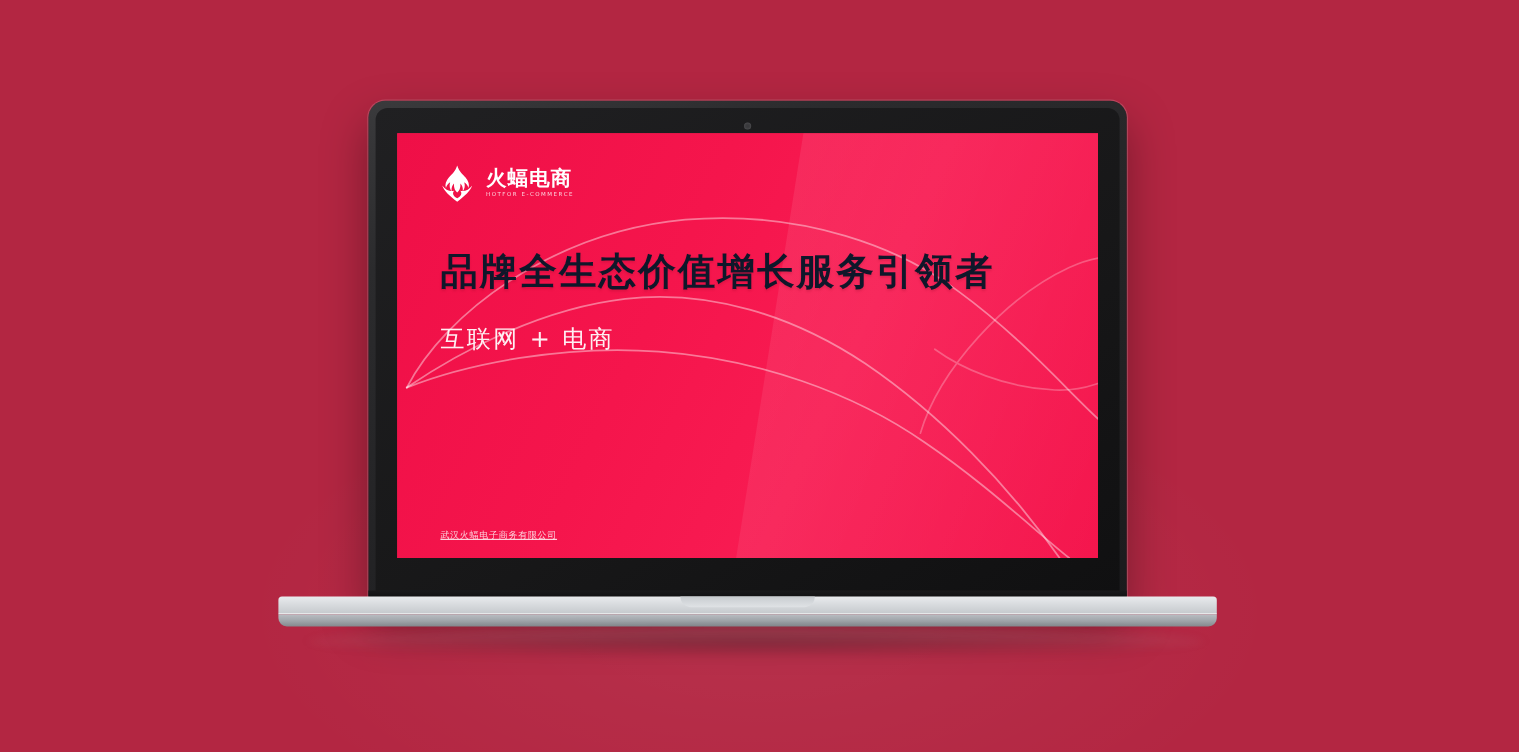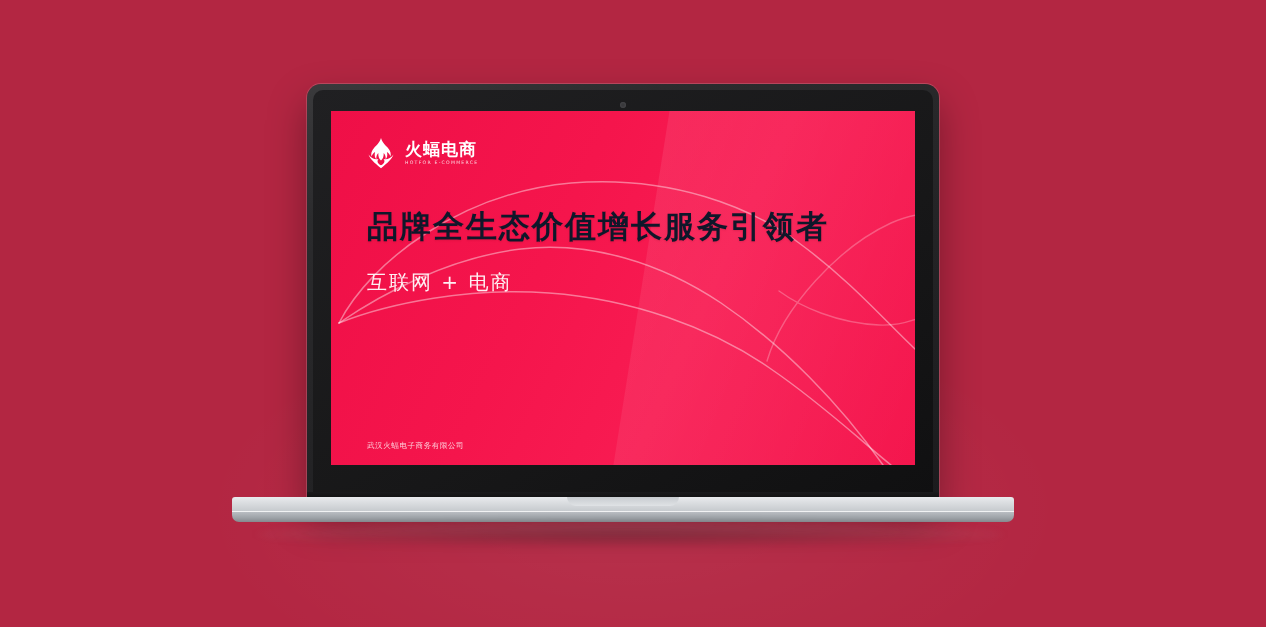--- a/index.html
+++ b/index.html
@@ -81,20 +81,21 @@
   }
   .slide-sub{
     position:absolute;left:36px;top:158px;
     font-size:20px;font-weight:400;color:rgba(255,255,255,.93);letter-spacing:2px;
     white-space:nowrap;
   }
   .slide-footer{
     position:absolute;left:36px;top:330px;
     font-size:7.5px;color:rgba(255,255,255,.80);letter-spacing:.6px;
     white-space:nowrap;
+    text-decoration:underline;
   }
 
   
   .base{
     position:absolute;left:232px;top:497px;width:782px;height:26px;
   }
   .base-top{
     position:absolute;left:0;top:0;width:100%;height:15px;
     background:linear-gradient(180deg,#e9ebee 0%,#d9dcdf 42%,#c4c8cc 100%);
     border-radius:3px 3px 0 0;

